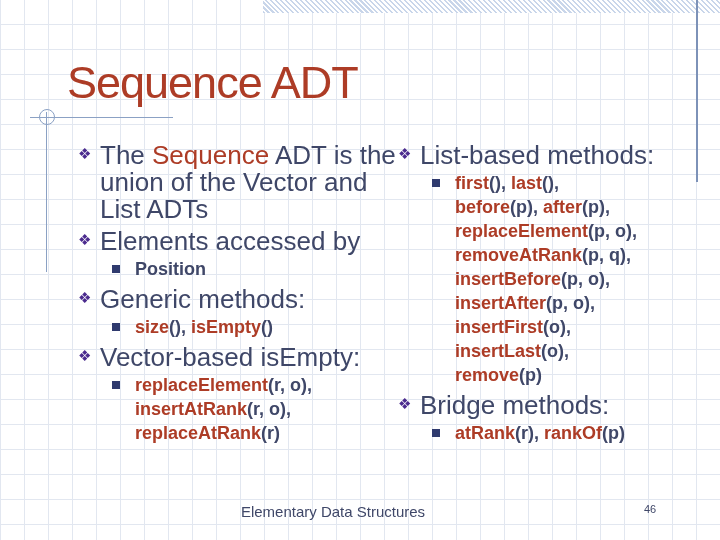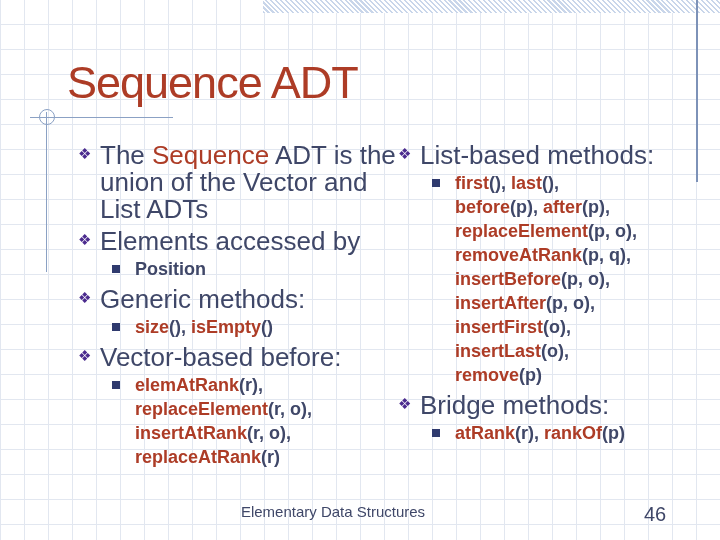--- a/index.html
+++ b/index.html
@@ -66,21 +66,21 @@
   .sq{
     position:absolute;left:34px;top:8px;width:8px;height:8px;
     background:var(--navy);
   }
   .red{color:var(--accent);}
   .footer-title{
     position:absolute;left:333px;top:503px;transform:translateX(-50%);
     font-size:15px;white-space:nowrap;
   }
   .footer-page{
-    position:absolute;left:644px;top:503px;font-size:20px;
+    position:absolute;left:644px;top:503px;font-size:11px;
   }
 </style>
 </head>
 <body>
 
 <div class="hatch-band"></div>
 <div class="right-vline"></div>
 
 <div class="title">Sequence ADT</div>
 <div class="title-underline"></div>
@@ -108,25 +108,24 @@
     <div class="b1">
       <span class="diamond">❖</span>
       <div class="line"><span>Generic methods:</span></div>
     </div>
     <div class="b2">
       <span class="sq"></span>
       <div class="line"><span class="red">size</span><span>(), </span><span class="red">isEmpty</span><span>()</span></div>
     </div>
     <div class="b1">
       <span class="diamond">❖</span>
-      <div class="line"><span>Vector-based before:</span></div>
+      <div class="line"><span>Vector-based isEmpty:</span></div>
     </div>
     <div class="b2">
       <span class="sq"></span>
-      <div class="line"><span class="red">elemAtRank</span><span>(r),</span></div>
       <div class="line"><span class="red">replaceElement</span><span>(r, o),</span></div>
       <div class="line"><span class="red">insertAtRank</span><span>(r, o),</span></div>
       <div class="line"><span class="red">replaceAtRank</span><span>(r)</span></div>
     </div>
   </div>
 <div class="col col-right">
     <div class="b1">
       <span class="diamond">❖</span>
       <div class="line"><span>List-based methods:</span></div>
     </div>

